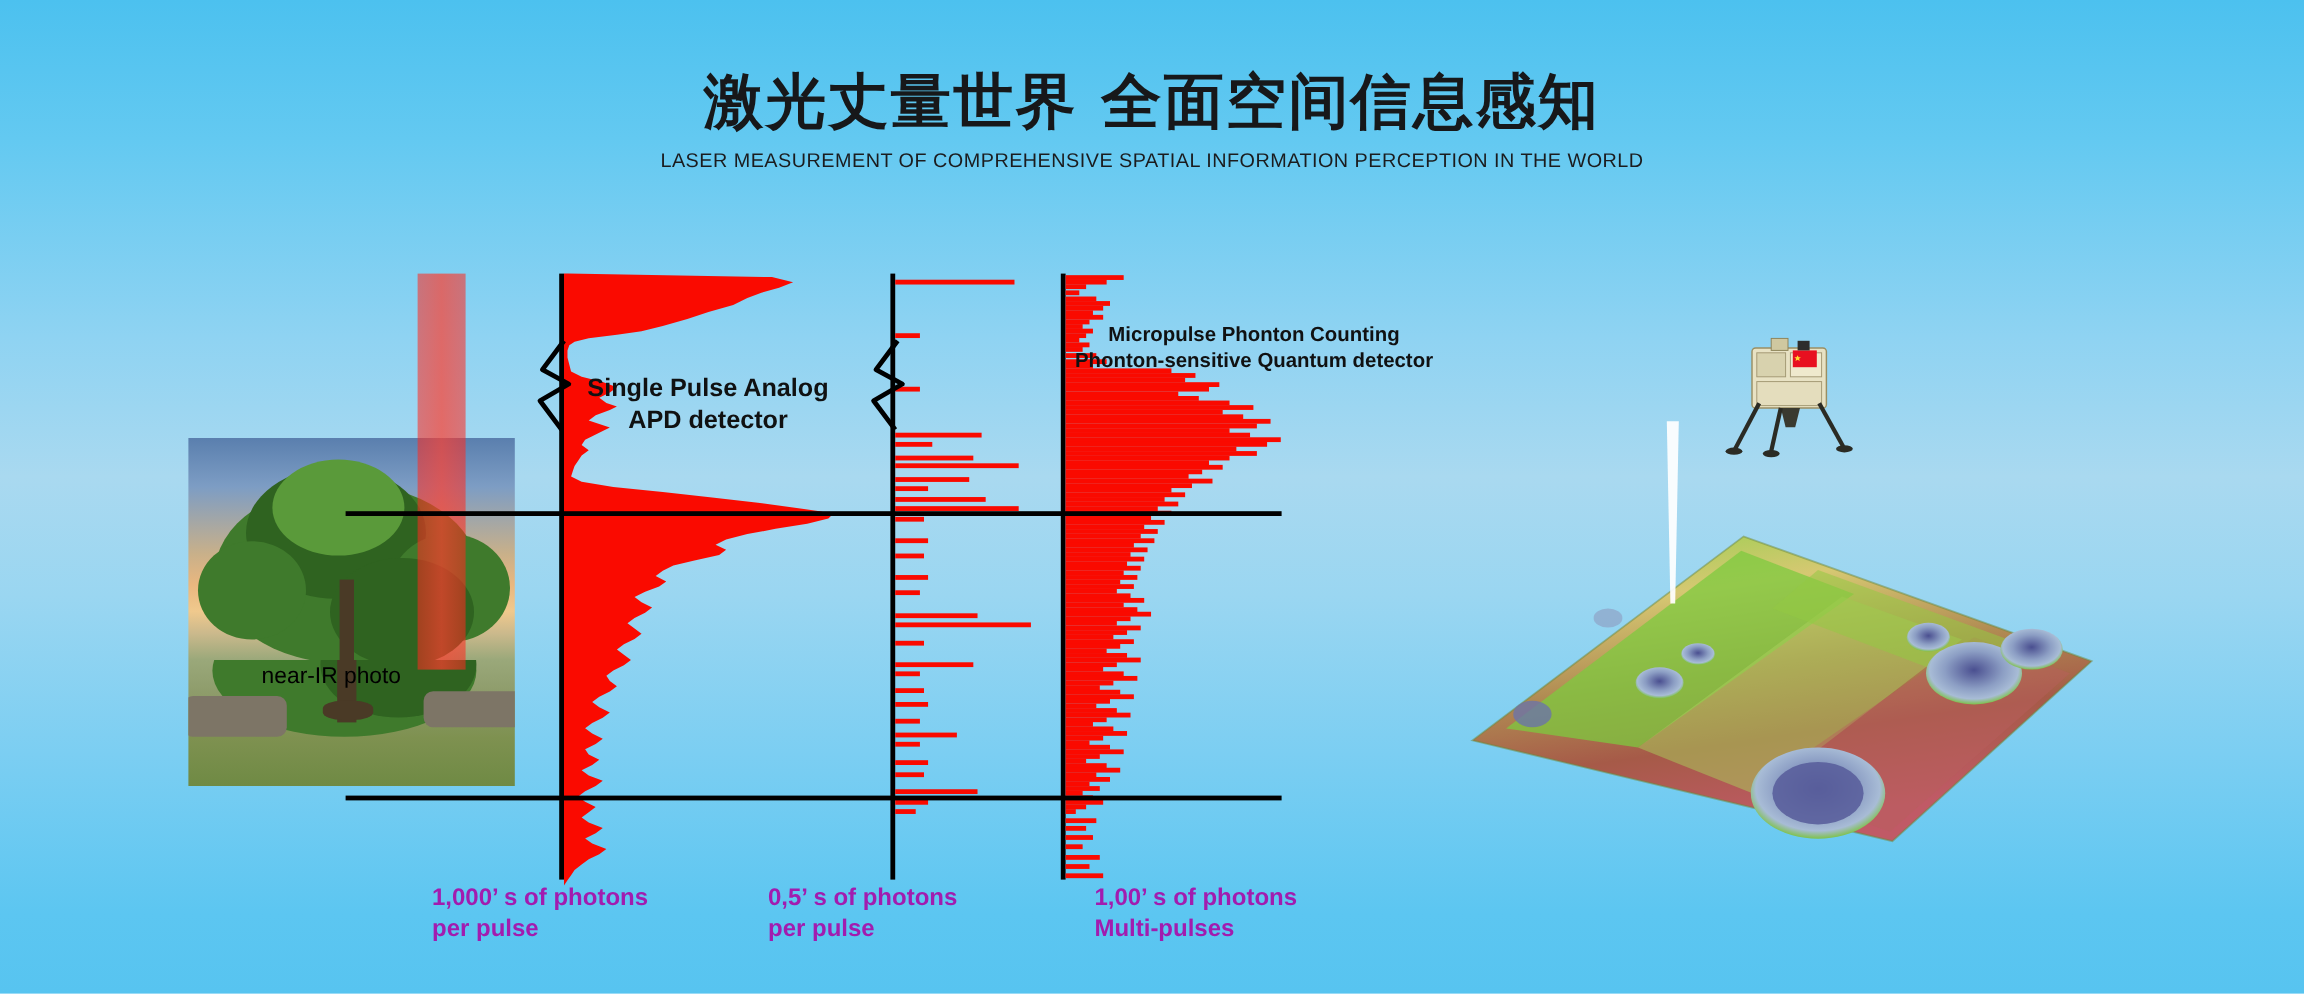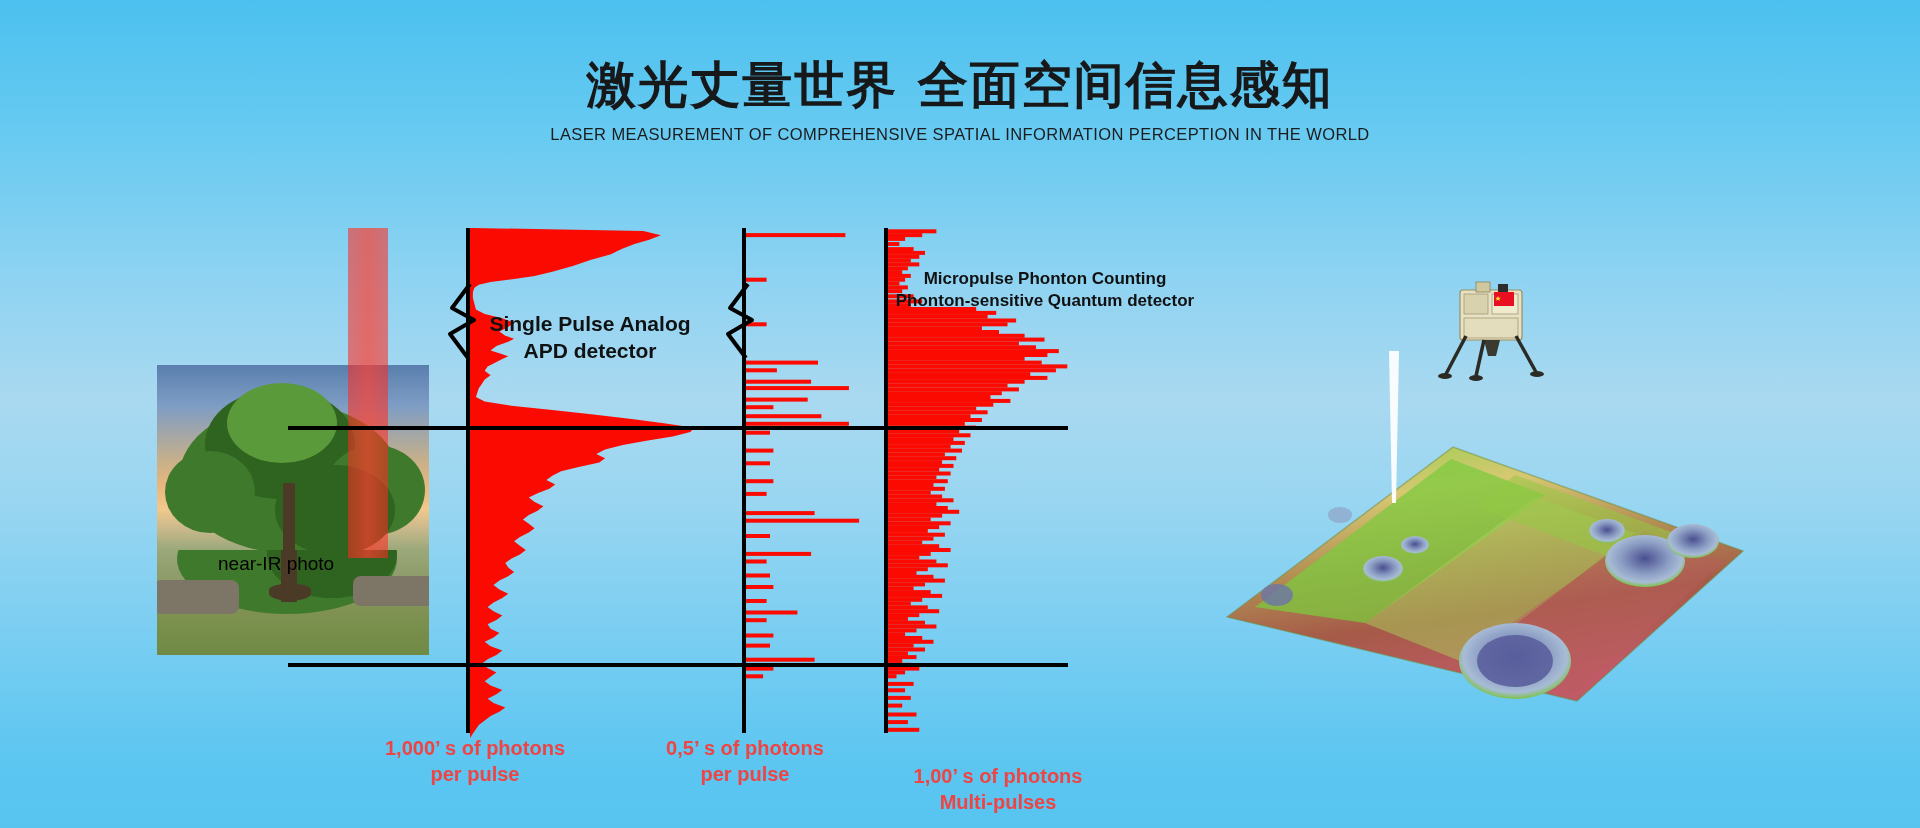--- a/index.html
+++ b/index.html
@@ -55,21 +55,21 @@
   .vaxis{background:#000;width:4px;}
   .haxis{background:#000;height:4px;}
 
   
   svg{display:block;overflow:visible;}
 
   
   .brk{position:absolute;}
 
   
-  .cap{color:#ef4444;font-weight:bold;font-size:20px;text-align:center;line-height:1.3;white-space:pre-line;}
+  .cap{color:#a21caf;font-weight:bold;font-size:20px;line-height:1.3;white-space:pre-line;}
 
   
   #terrain{left:1215px;top:355px;width:540px;height:360px;}
   #lander{left:1432px;top:278px;width:120px;height:110px;}
 </style>
 </head>
 <body>
 
 <div id="stage">
 
@@ -278,21 +278,21 @@
   <div class="abs dlabel" style="left:830px;top:268px;width:430px;font-size:17px;">Micropulse Phonton Counting
 Phonton-sensitive Quantum detector</div>
 
   <div class="abs haxis" style="left:288px;top:426px;width:780px;"></div>
   <div class="abs haxis" style="left:288px;top:663px;width:780px;"></div>
 
   <div class="abs cap" style="left:360px;top:735px;width:230px;">1,000’ s of photons
 per pulse</div>
   <div class="abs cap" style="left:640px;top:735px;width:210px;">0,5’ s of photons
 per pulse</div>
-  <div class="abs cap" style="left:888px;top:735px;width:220px;margin-top:28px;">1,00’ s of photons
+  <div class="abs cap" style="left:912px;top:735px;width:220px;">1,00’ s of photons
 Multi-pulses</div>
 
   <svg class="abs" id="terrain" viewBox="0 0 540 360">
     <defs>
       <linearGradient id="demg" x1="0" y1="0" x2="0.3" y2="1">
         <stop offset="0%" stop-color="#8fd04a"></stop>
         <stop offset="26%" stop-color="#d6c872"></stop>
         <stop offset="52%" stop-color="#b08a52"></stop>
         <stop offset="74%" stop-color="#a65a48"></stop>
         <stop offset="100%" stop-color="#c05a66"></stop>

